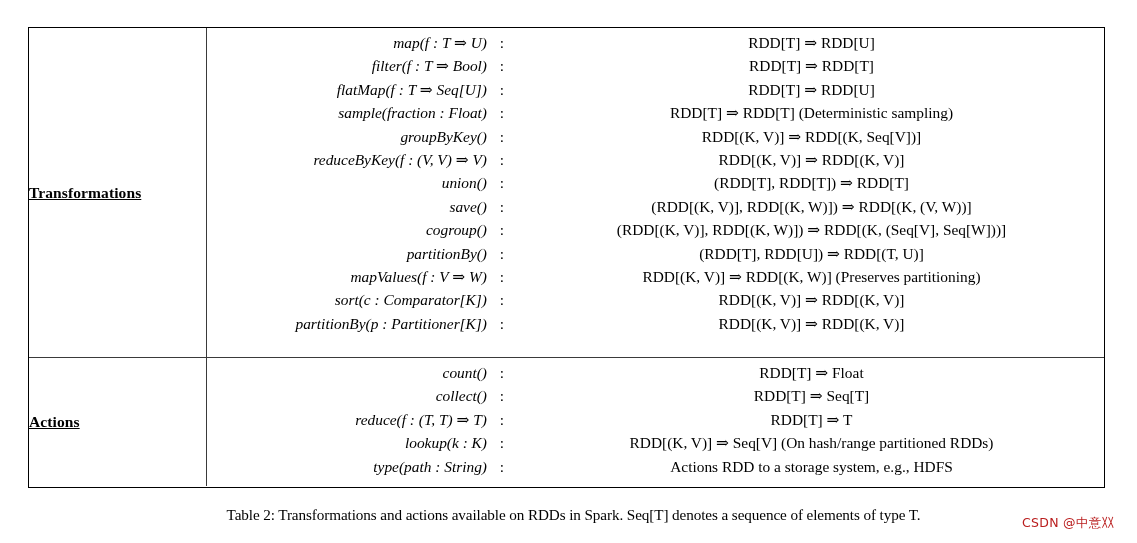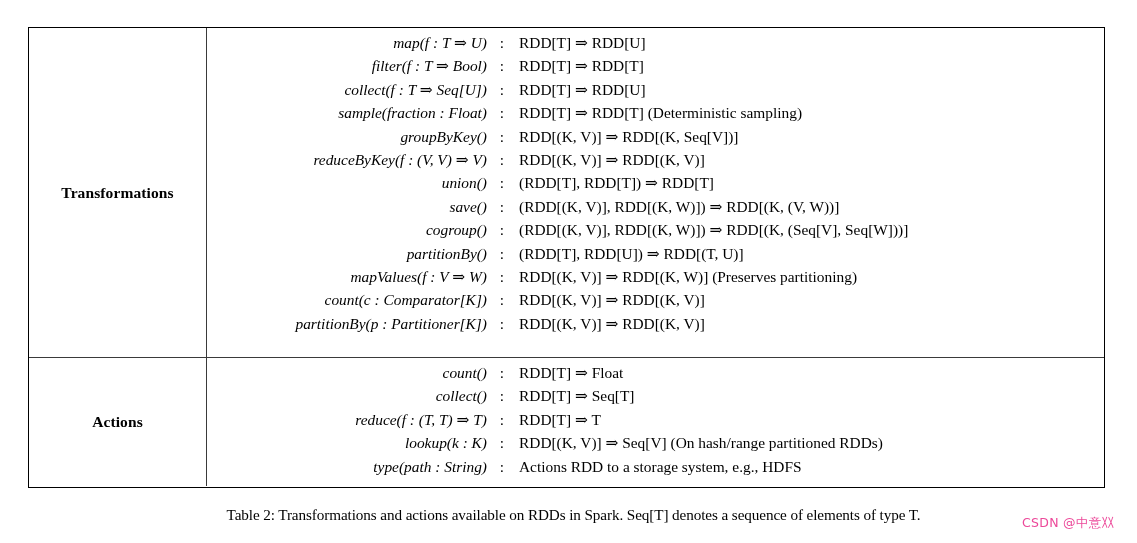--- a/index.html
+++ b/index.html
@@ -49,21 +49,22 @@
     height: 128px;
   }
 
   .section-label-cell {
     width: 178px;
     flex: 0 0 178px;
     border-right: 1.5px solid #3a3a3a;
     box-sizing: border-box;
     display: flex;
     align-items: center;
-    justify-content: center;
+    justify-content: flex-start;
+    text-decoration: underline;
   }
   .section-label {
     font-weight: bold;
     font-size: 15.5px;
     letter-spacing: 0.1px;
     white-space: nowrap;
   }
 
   .rows-cell {
     flex: 1 1 auto;
@@ -88,21 +89,21 @@
     padding-right: 0px;
   }
   .op-colon {
     width: 30px;
     flex: 0 0 30px;
     text-align: center;
     font-size: 15.4px;
   }
   .op-type {
     flex: 1 1 auto;
-    text-align: left;
+    text-align: center;
     font-size: 15.4px;
     padding-left: 2px;
   }
 
   
   .op-sig {
     font-style: italic;
   }
   
   .op-type { font-style: normal; }
@@ -120,21 +121,21 @@
     white-space: nowrap;
   }
 
   
   #watermark {
     position: absolute;
     left: 1022px;
     top: 515px;
     font-family: "DejaVu Sans", sans-serif;
     font-size: 12.5px;
-    color: #ec4899;
+    color: #b91c1c;
     letter-spacing: 0.3px;
     white-space: nowrap;
     user-select: none;
     text-align: center;
   }
 </style>
 </head>
 <body>
 
 <div id="figure">
@@ -151,21 +152,21 @@
           <span class="op-sig">map(f : T ⇒ U)</span>
           <span class="op-colon">:</span>
           <span class="op-type">RDD[T] ⇒ RDD[U]</span>
         </div>
         <div class="op-row">
           <span class="op-sig">filter(f : T ⇒ Bool)</span>
           <span class="op-colon">:</span>
           <span class="op-type">RDD[T] ⇒ RDD[T]</span>
         </div>
         <div class="op-row">
-          <span class="op-sig">collect(f : T ⇒ Seq[U])</span>
+          <span class="op-sig">flatMap(f : T ⇒ Seq[U])</span>
           <span class="op-colon">:</span>
           <span class="op-type">RDD[T] ⇒ RDD[U]</span>
         </div>
         <div class="op-row">
           <span class="op-sig">sample(fraction : Float)</span>
           <span class="op-colon">:</span>
           <span class="op-type">RDD[T] ⇒ RDD[T]  (Deterministic sampling)</span>
         </div>
         <div class="op-row">
           <span class="op-sig">groupByKey()</span>
@@ -196,21 +197,21 @@
           <span class="op-sig">partitionBy()</span>
           <span class="op-colon">:</span>
           <span class="op-type">(RDD[T], RDD[U]) ⇒ RDD[(T, U)]</span>
         </div>
         <div class="op-row">
           <span class="op-sig">mapValues(f : V ⇒ W)</span>
           <span class="op-colon">:</span>
           <span class="op-type">RDD[(K, V)] ⇒ RDD[(K, W)]  (Preserves partitioning)</span>
         </div>
         <div class="op-row">
-          <span class="op-sig">count(c : Comparator[K])</span>
+          <span class="op-sig">sort(c : Comparator[K])</span>
           <span class="op-colon">:</span>
           <span class="op-type">RDD[(K, V)] ⇒ RDD[(K, V)]</span>
         </div>
         <div class="op-row">
           <span class="op-sig">partitionBy(p : Partitioner[K])</span>
           <span class="op-colon">:</span>
           <span class="op-type">RDD[(K, V)] ⇒ RDD[(K, V)]</span>
         </div>
 
       </div>

